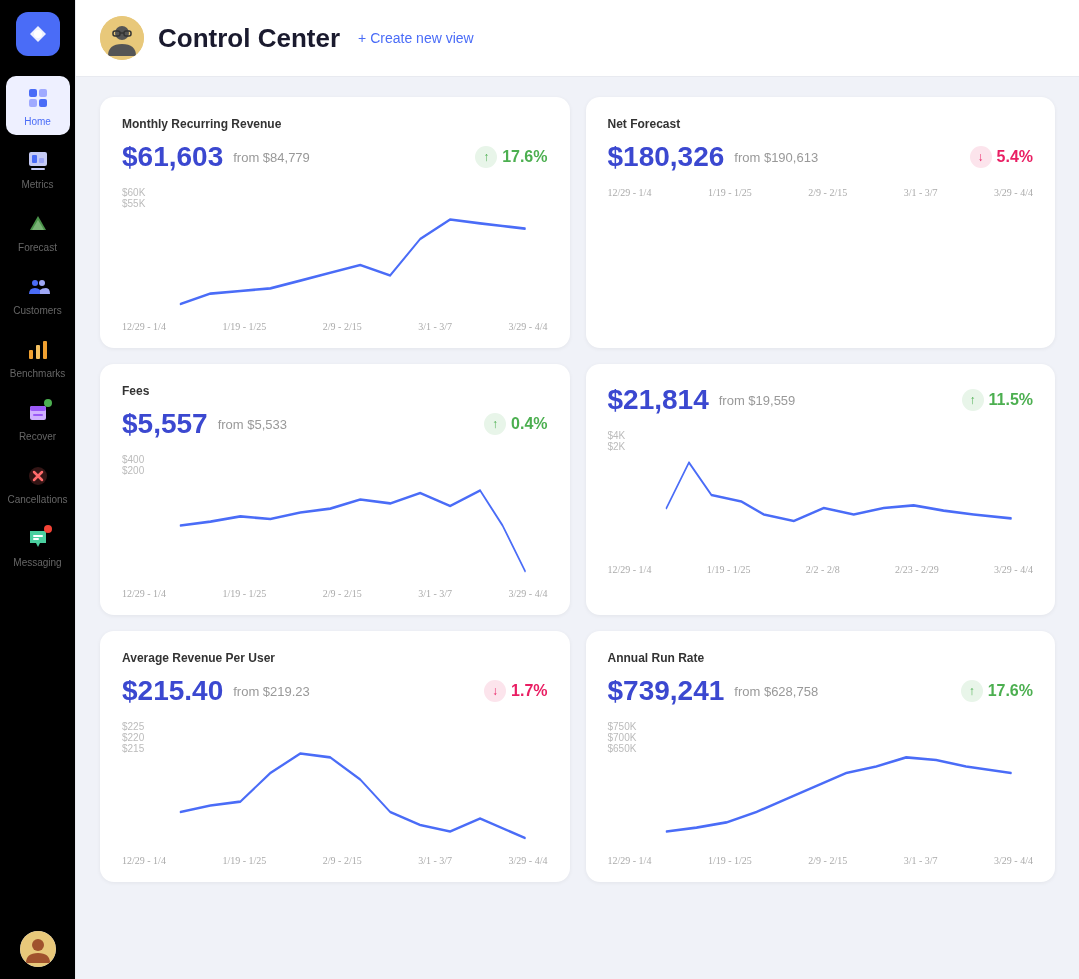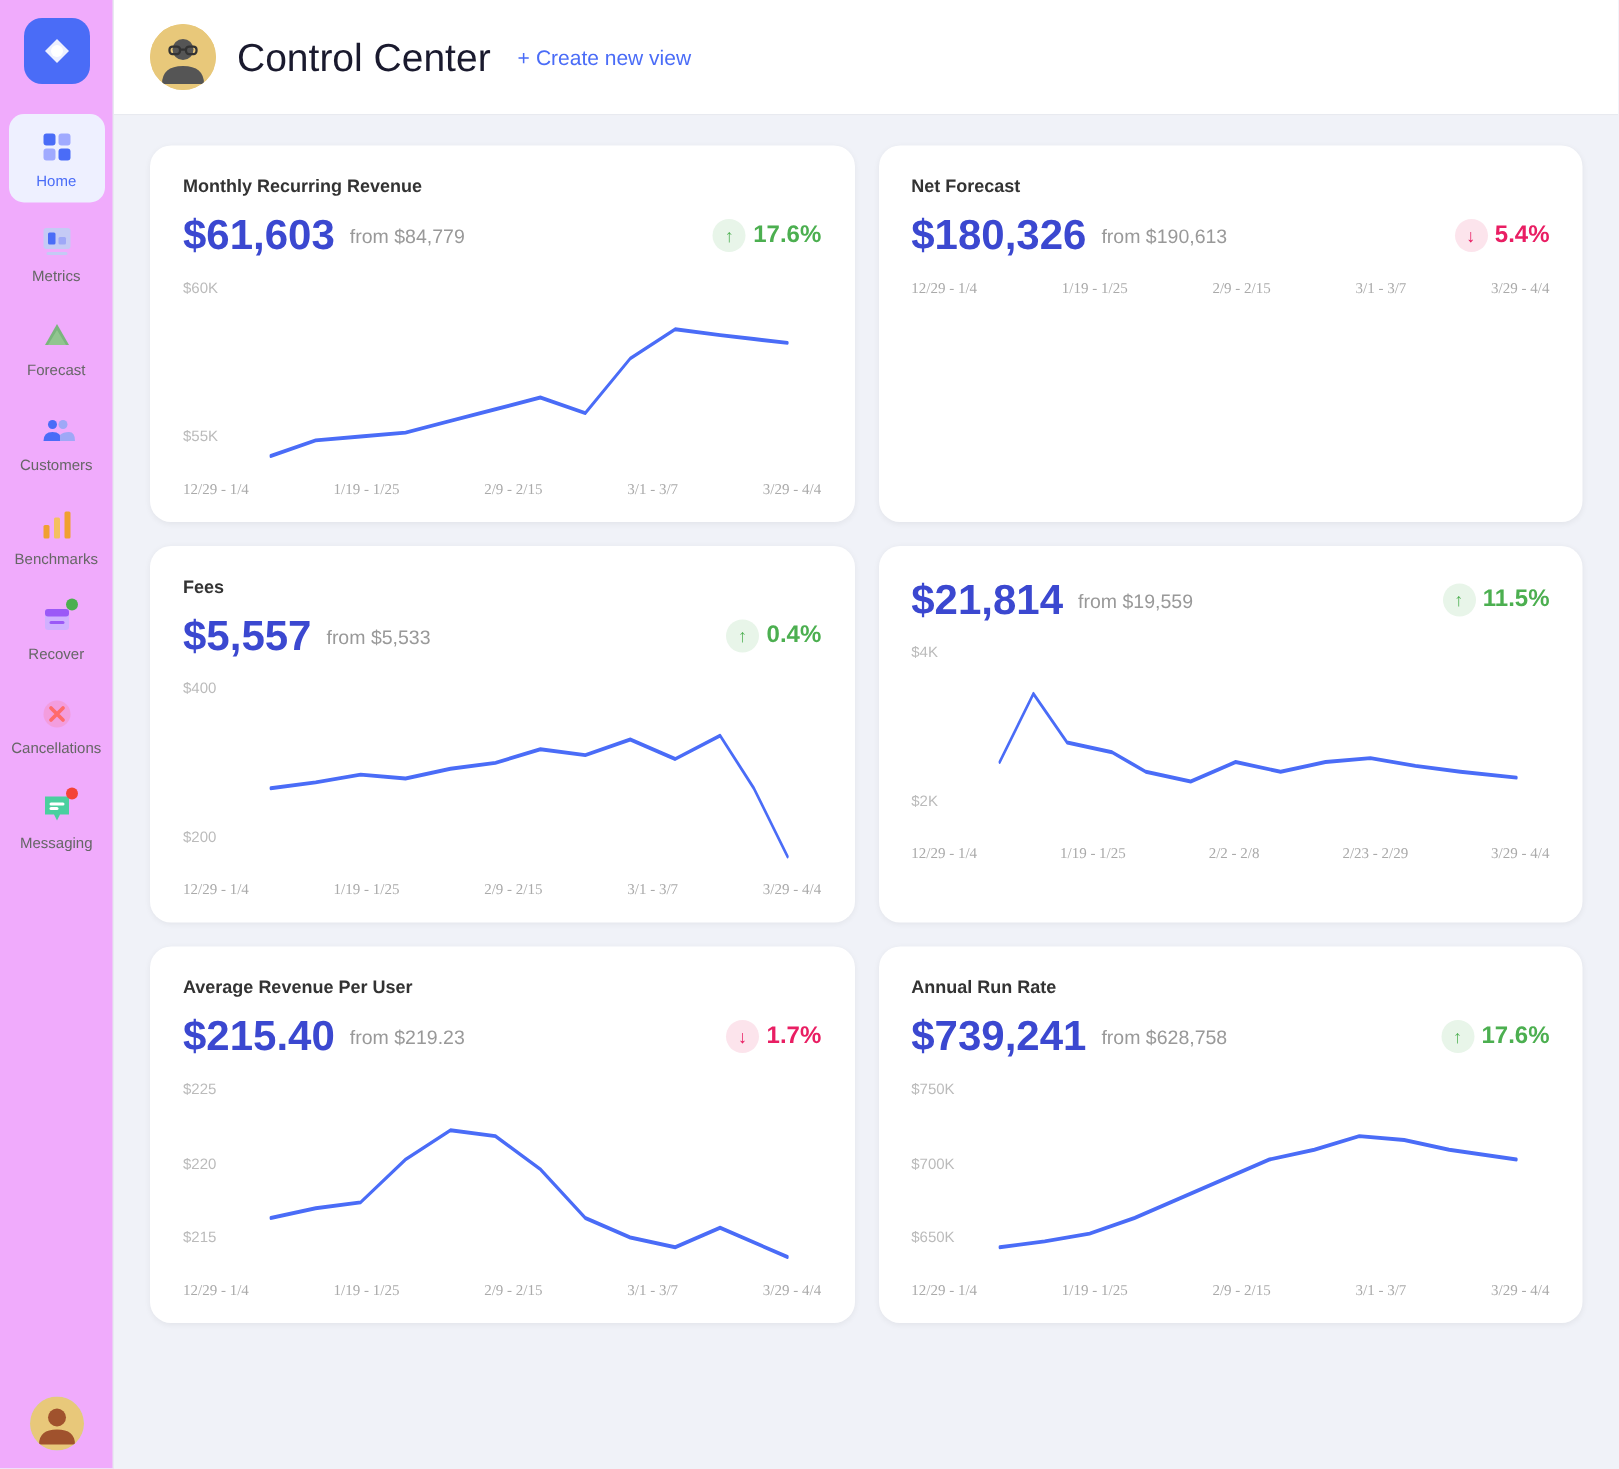--- a/index.html
+++ b/index.html
@@ -1,21 +1,21 @@
 <!DOCTYPE html>
 <html><head>
   <meta charset="utf-8">
   <style>
     * { box-sizing: border-box; margin: 0; padding: 0; }
     body { font-family: -apple-system, BlinkMacSystemFont, 'Segoe UI', sans-serif; background: #f0f2f8; display: flex; height: 979px; overflow: hidden; }
 
     
     #sidebar {
       width: 76px;
-      background: #f0abfc;
+      background: #000000;
       display: flex;
       flex-direction: column;
       align-items: center;
       padding: 12px 0;
       border-right: 1px solid #e8eaf0;
       flex-shrink: 0;
       height: 100%;
     }
     .sidebar-logo {
       width: 44px; height: 44px;
@@ -82,21 +82,21 @@
       border-bottom: 1px solid #e8eaf0;
     }
     .header-avatar {
       width: 44px; height: 44px; border-radius: 50%;
       background: #e8c87a;
       display: flex; align-items: center; justify-content: center;
       font-size: 22px;
       overflow: hidden;
     }
     .header-title {
-      font-size: 26px; font-weight: 400; color: #1a1a2e;
+      font-size: 26px; font-weight: 700; color: #1a1a2e;
     }
     .header-create {
       display: flex; align-items: center; gap: 4px;
       color: #4a6cf7; font-size: 14px; font-weight: 500; cursor: pointer;
       margin-left: 4px;
     }
 
     
     .grid {
       display: grid;
@@ -142,21 +142,21 @@
     
     .chart-container { width: 100%; height: 130px; position: relative; }
     .chart-labels {
       display: flex; justify-content: space-between;
       margin-top: 4px;
       font-family: Liberation Serif, serif;
     }
     .chart-label { font-size: 10px; color: #aaa; }
     .y-labels {
       position: absolute; left: 0; top: 0; bottom: 20px;
-      display: flex; flex-direction: column; justify-content: space-between;
+      display: flex; flex-direction: column; justify-content: flex-start;
       pointer-events: none;
     }
     .y-label { font-size: 10px; color: #bbb; }
 
     svg.line-chart { width: 100%; height: 100%; }
   </style>
 </head>
 <body>
 
 <div id="sidebar">

